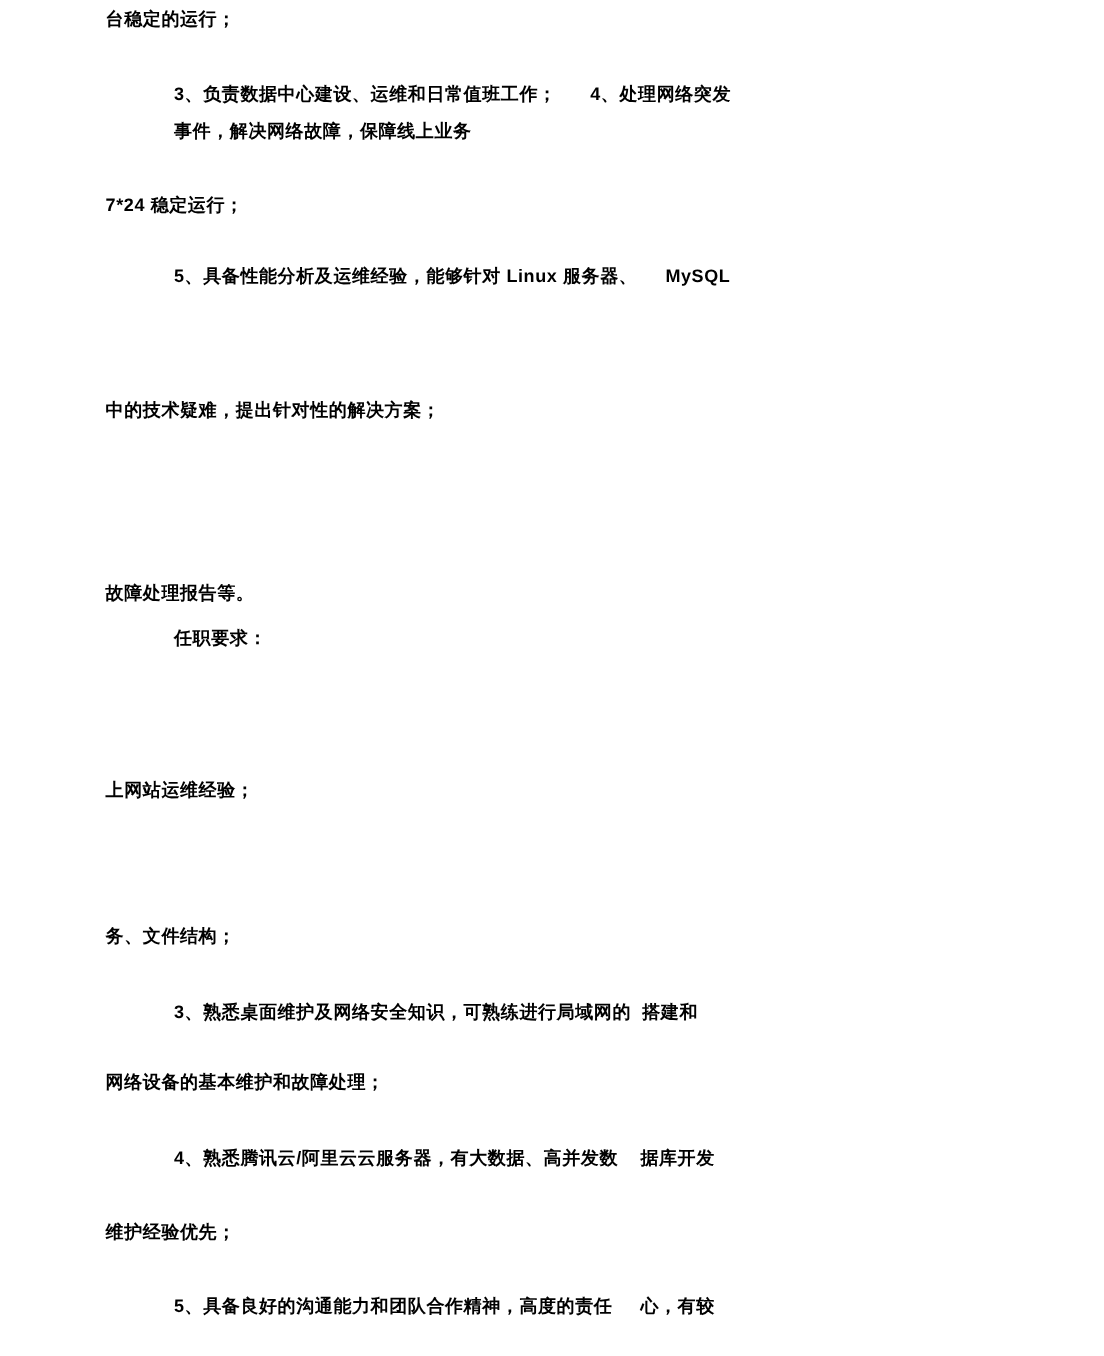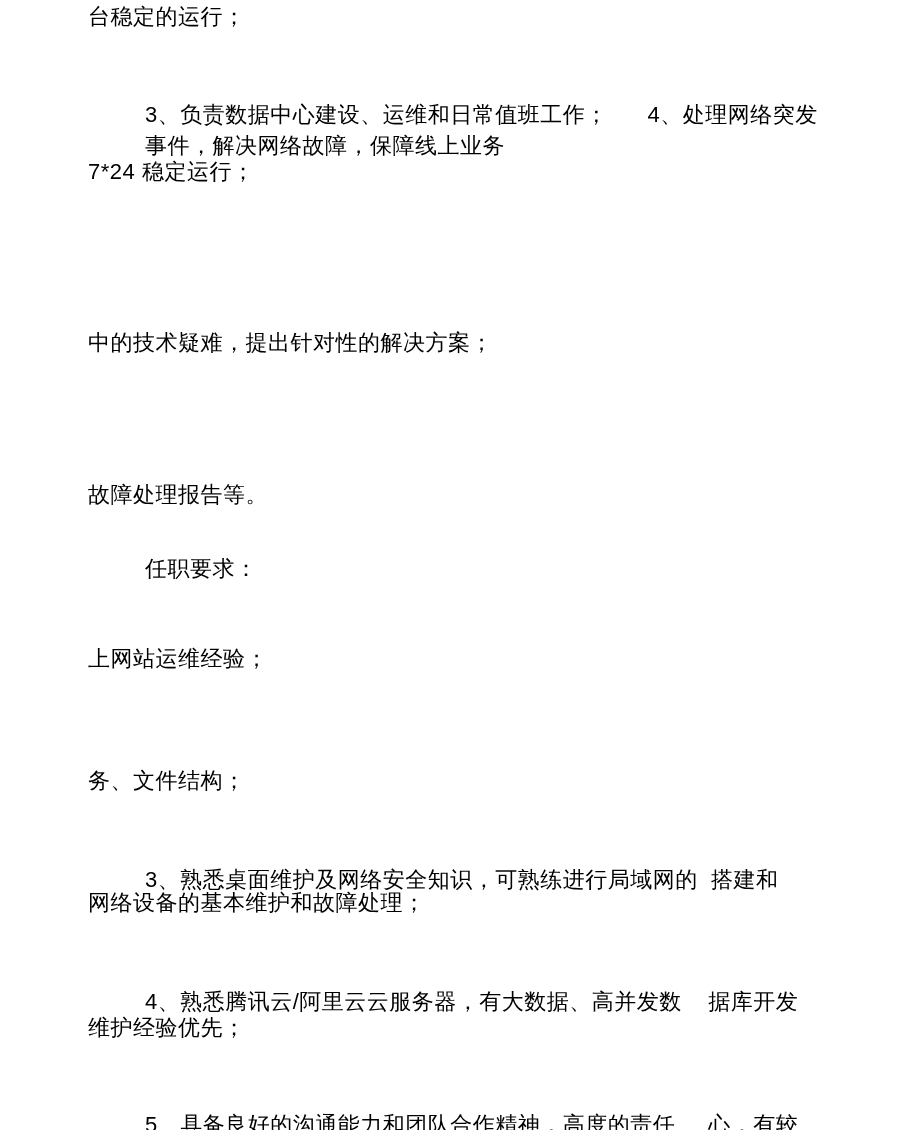--- a/index.html
+++ b/index.html
@@ -10,38 +10,39 @@
   .page {
     position: relative;
     width: 920px;
     height: 1130px;
     background: #ffffff;
     overflow: hidden;
     font-family: "Liberation Sans", "DejaVu Sans", sans-serif;
   }
   .doc-line {
     position: absolute;
-    font-size: 22px;
+    font-size: 15px;
     line-height: 30px;
     color: #000000;
     white-space: pre;
     letter-spacing: 0.5px;
-    font-weight: 400;
+    font-weight: 700;
   }
   .flush  { left: 88px; }
-  .indent { left: 145px; margin-top: 36px; }
+  .indent { left: 145px; }
 </style>
 </head>
 <body>
 
 <div class="page">
   <div class="doc-line flush" style="top:2px">台稳定的运行；</div>
   <div class="doc-line indent" style="top:64px">3、负责数据中心建设、运维和日常值班工作；      4、处理网络突发</div>
   <div class="doc-line indent" style="top:95px">事件，解决网络故障，保障线上业务</div>
   <div class="doc-line flush" style="top:157px">7*24 稳定运行；</div>
+  <div class="doc-line indent" style="top:216px">5、具备性能分析及运维经验，能够针对 Linux 服务器、     MySQL</div>
   <div class="doc-line flush" style="top:328px">中的技术疑难，提出针对性的解决方案；</div>
   <div class="doc-line flush" style="top:480px">故障处理报告等。</div>
   <div class="doc-line indent" style="top:518px">任职要求：</div>
   <div class="doc-line flush" style="top:644px">上网站运维经验；</div>
   <div class="doc-line flush" style="top:766px">务、文件结构；</div>
   <div class="doc-line indent" style="top:829px">3、熟悉桌面维护及网络安全知识，可熟练进行局域网的  搭建和</div>
   <div class="doc-line flush" style="top:888px">网络设备的基本维护和故障处理；</div>
   <div class="doc-line indent" style="top:951px">4、熟悉腾讯云/阿里云云服务器，有大数据、高并发数    据库开发</div>
   <div class="doc-line flush" style="top:1013px">维护经验优先；</div>
   <div class="doc-line indent" style="top:1074px">5、具备良好的沟通能力和团队合作精神，高度的责任     心，有较</div>

